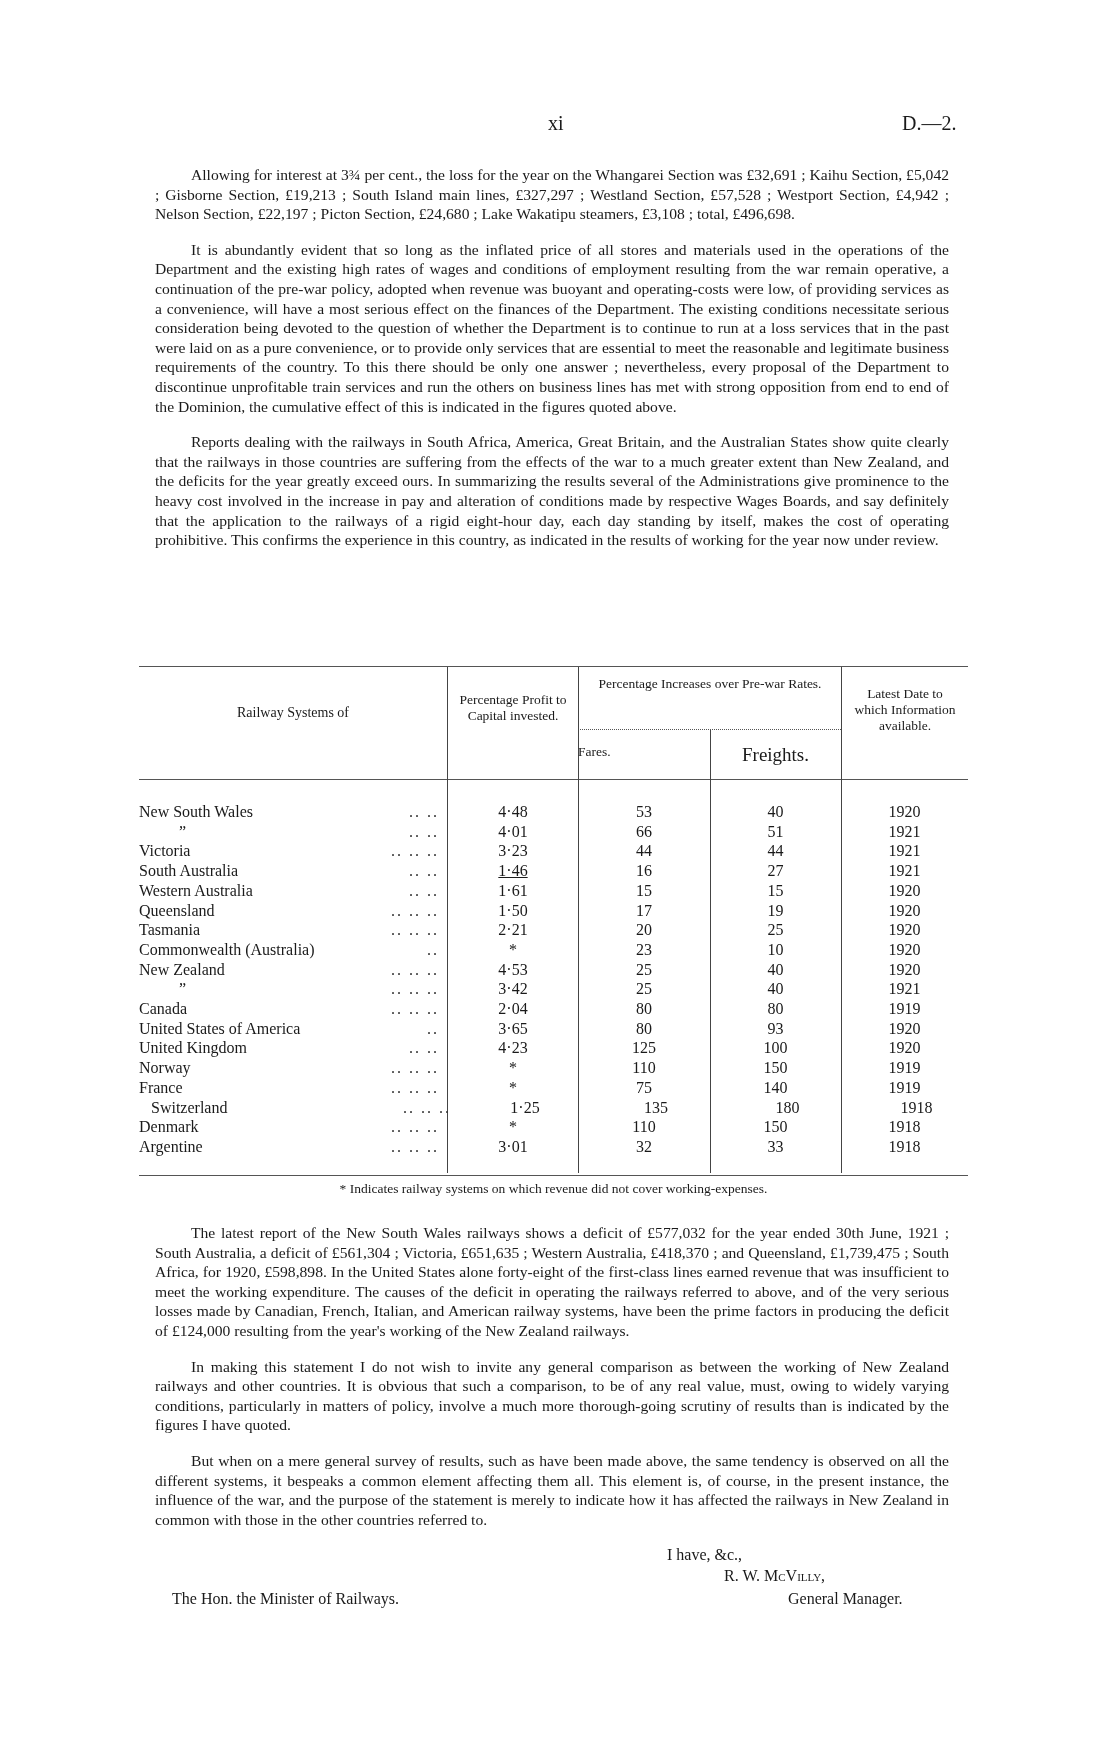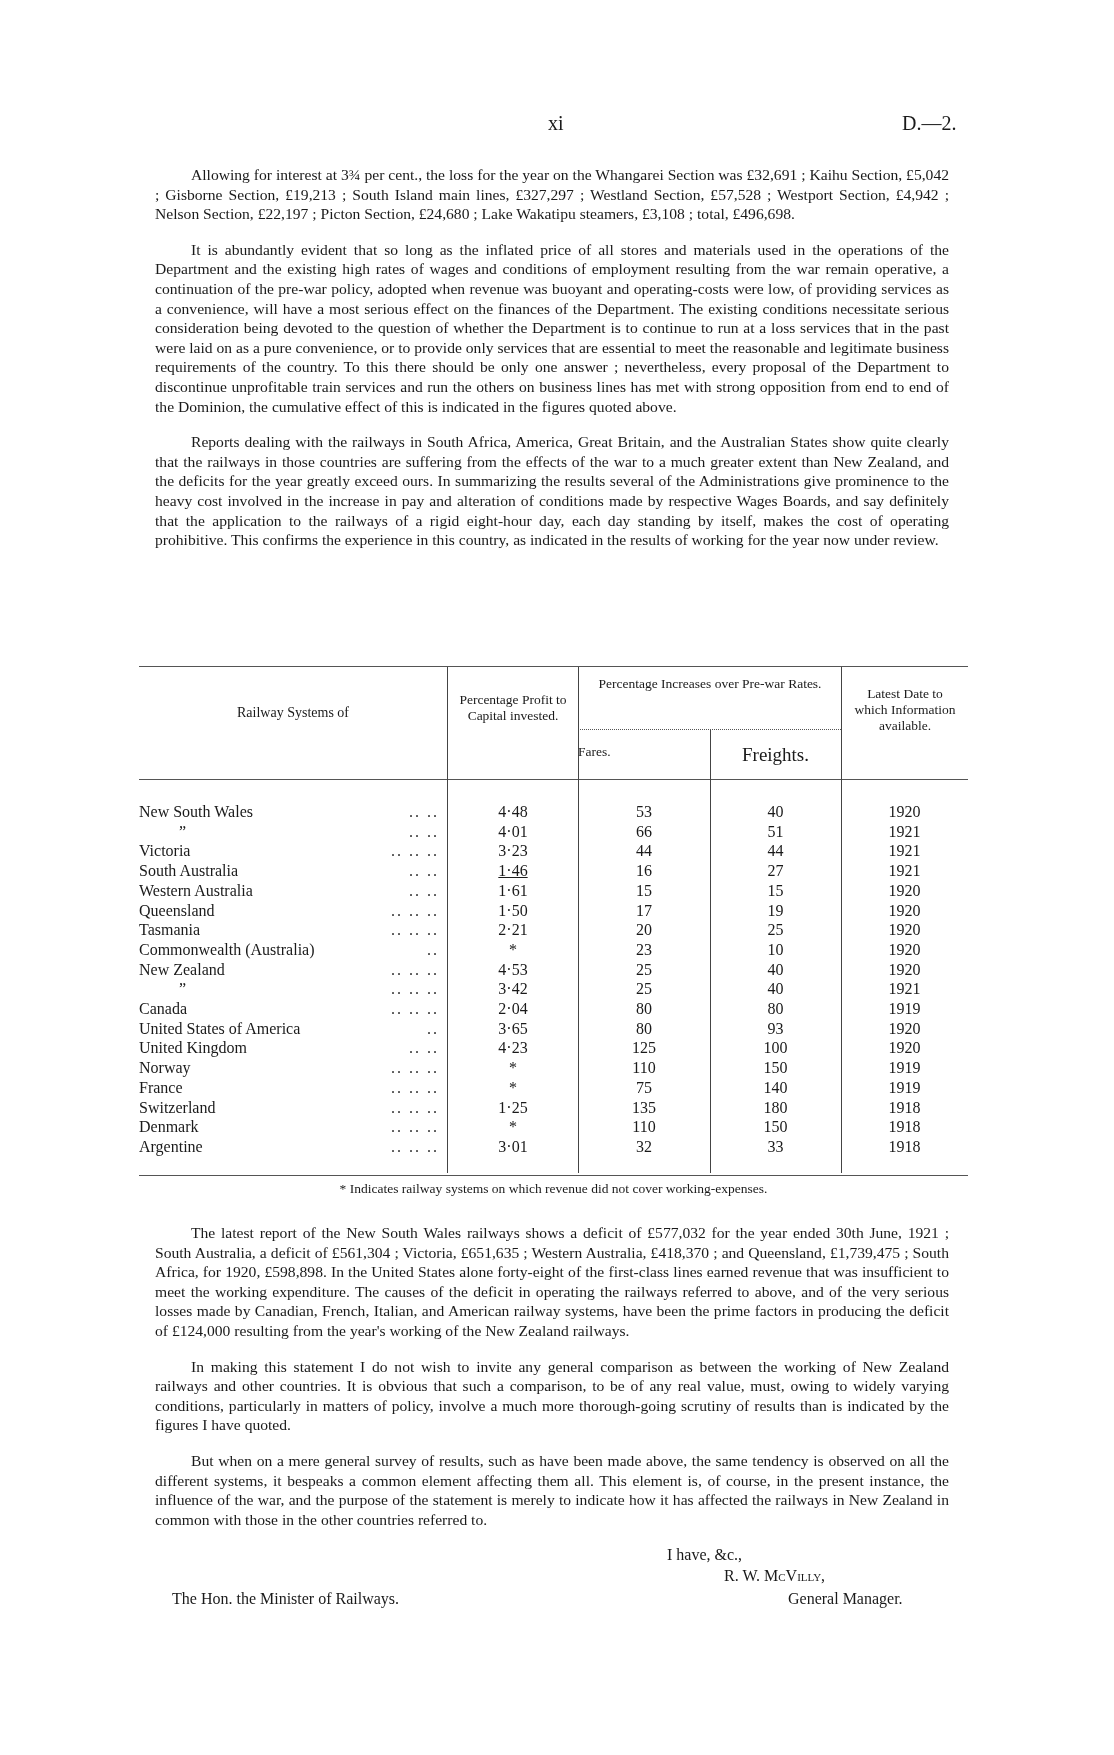--- a/index.html
+++ b/index.html
@@ -167,21 +167,21 @@
       <span class="c" style="left:702px; width:127px;">1919</span>
     </div>
     <div class="row" style="top: 1077.8px;">
       <span class="name">France</span>
       <span class="dots" style="right:529px; left:auto;">..      ..      ..</span>
       <span class="c" style="left:309px; width:130px;">*</span>
       <span class="c" style="left:439px; width:132px;">75</span>
       <span class="c" style="left:571px; width:131px;">140</span>
       <span class="c" style="left:702px; width:127px;">1919</span>
     </div>
-    <div class="row" style="top: 1097.5px;">
+    <div class="row" style="top: 1097.5px; margin-left: 12px;">
       <span class="name">Switzerland</span>
       <span class="dots" style="right:529px; left:auto;">..      ..      ..</span>
       <span class="c" style="left:309px; width:130px;">1·25</span>
       <span class="c" style="left:439px; width:132px;">135</span>
       <span class="c" style="left:571px; width:131px;">180</span>
       <span class="c" style="left:702px; width:127px;">1918</span>
     </div>
     <div class="row" style="top: 1117.2px;">
       <span class="name">Denmark</span>
       <span class="dots" style="right:529px; left:auto;">..      ..      ..</span>

